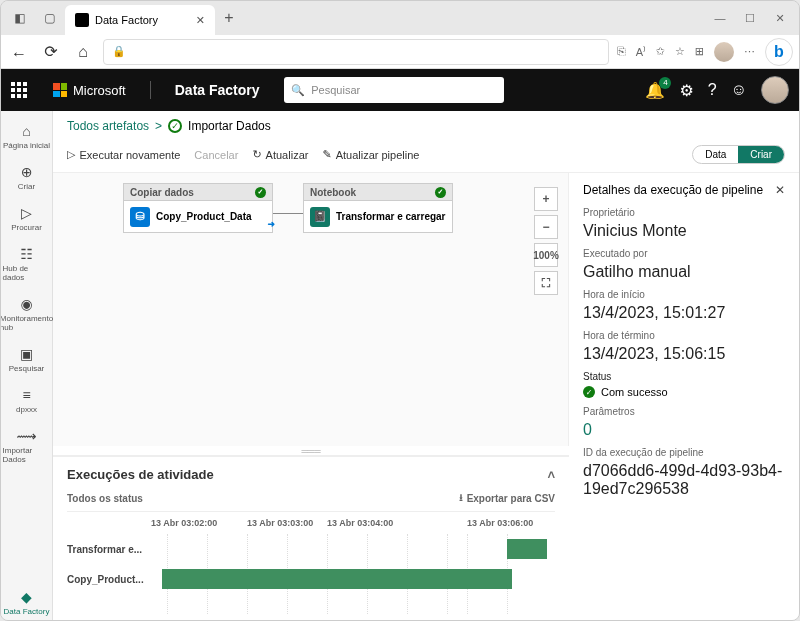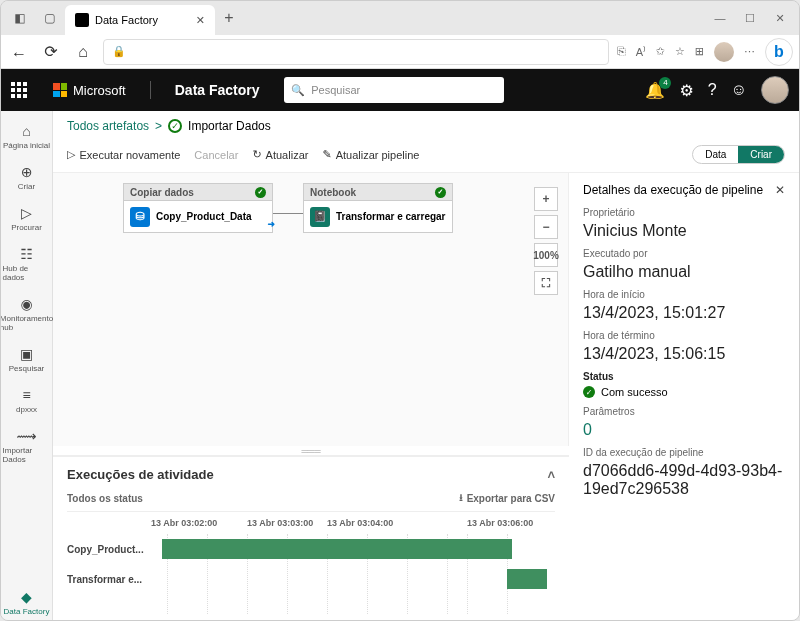--- a/index.html
+++ b/index.html
@@ -300,46 +300,46 @@
                   <div class="g-vline" style="left:90px"></div>
                   <div class="g-vline" style="left:130px"></div>
                   <div class="g-vline" style="left:170px"></div>
                   <div class="g-vline" style="left:210px"></div>
                   <div class="g-vline" style="left:250px"></div>
                   <div class="g-vline" style="left:290px"></div>
                   <div class="g-vline" style="left:310px"></div>
                   <div class="g-vline" style="left:350px"></div>
               </div>
               <div class="g-row">
+                <div class="g-label">Transformar e...</div>
+                <div class="g-bar" style="left:440px;width:40px"></div>
+              </div>
+              <div class="g-row">
                 <div class="g-label">Copy_Product...</div>
                 <div class="g-bar" style="left:95px;width:350px"></div>
-              </div>
-              <div class="g-row">
-                <div class="g-label">Transformar e...</div>
-                <div class="g-bar" style="left:440px;width:40px"></div>
               </div>
             </div>
           </div>
         </div>
       </div>
 
       <div class="details">
         <div class="det-head">
           <span>Detalhes da execução de pipeline</span>
           <span class="x">✕</span>
         </div>
         <div class="det-label">Proprietário</div>
         <div class="det-val">Vinicius Monte</div>
         <div class="det-label">Executado por</div>
         <div class="det-val">Gatilho manual</div>
         <div class="det-label">Hora de início</div>
         <div class="det-val">13/4/2023, 15:01:27</div>
         <div class="det-label">Hora de término</div>
         <div class="det-val">13/4/2023, 15:06:15</div>
-        <div class="det-label" style="font-weight:700;color:#222">Status</div>
+        <div class="det-label" style="font-weight:400;color:#222">Status</div>
         <div class="det-status">
           <span class="dot">✓</span>
           <span>Com sucesso</span>
         </div>
         <div class="det-label">Parâmetros</div>
         <div class="det-val param-link">0</div>
         <div class="det-label">ID da execução de pipeline</div>
         <div class="det-val">d7066dd6-499d-4d93-93b4-19ed7c296538</div>
       </div>
     </div>

